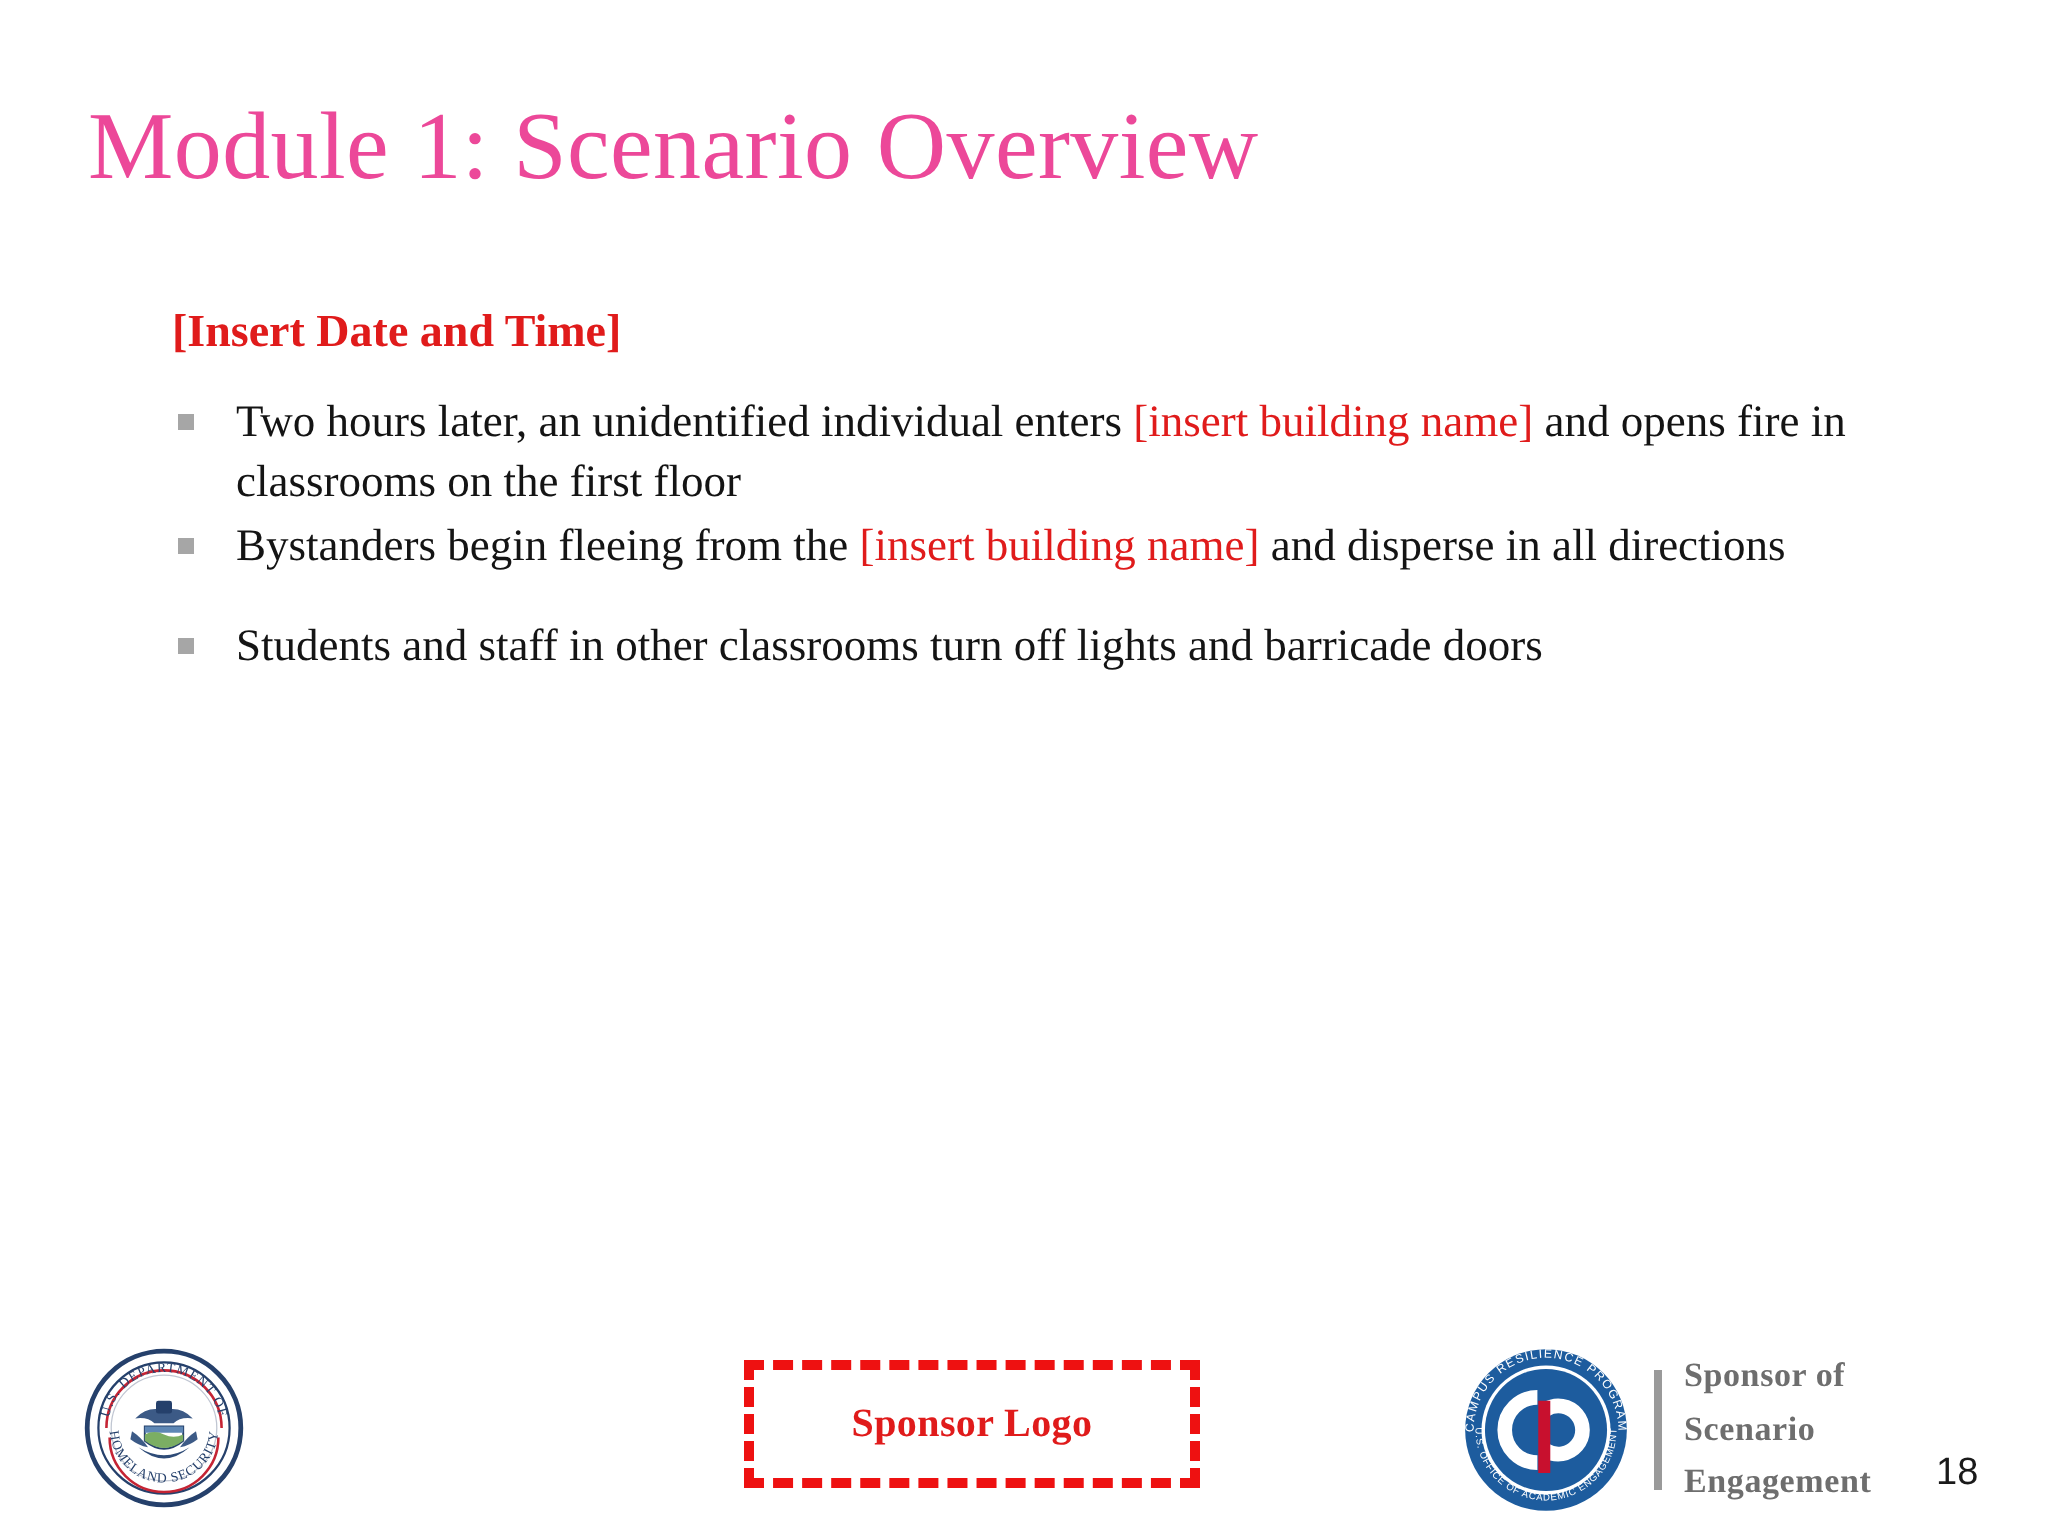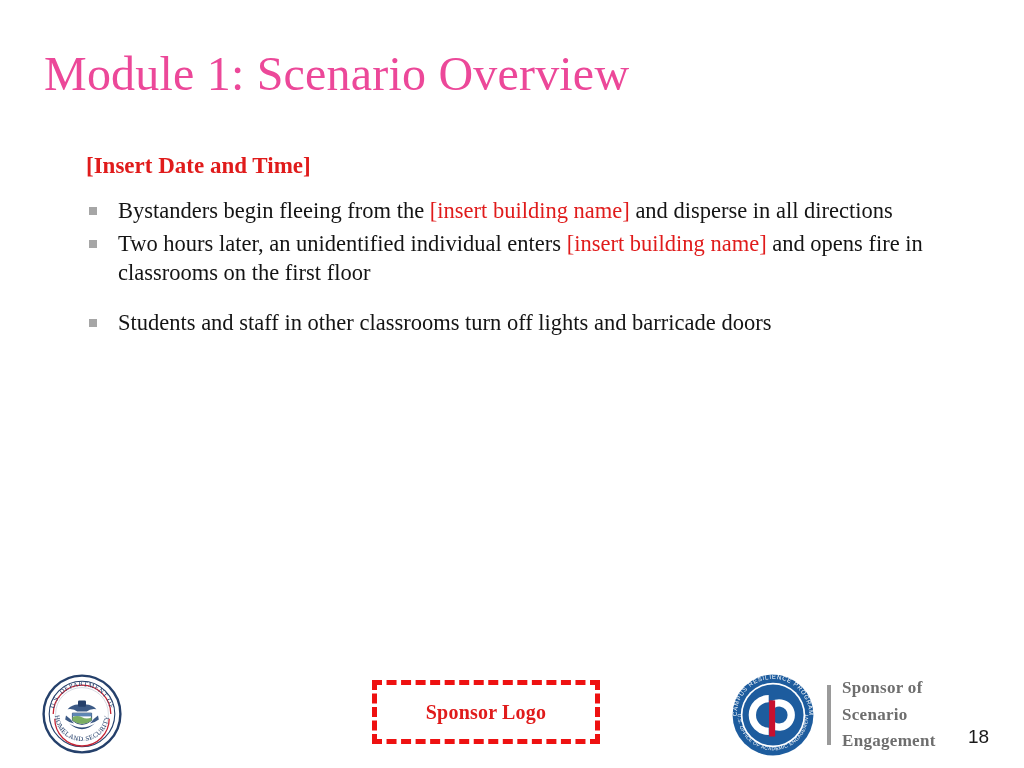--- a/index.html
+++ b/index.html
@@ -168,22 +168,22 @@
 
 <div class="slide">
 
   <div class="slide-title">Module 1: Scenario Overview</div>
 
   <div class="body-area">
 
     <div class="date-heading">[Insert Date and Time]</div>
 
     <ul class="bullet-list" id="bullet-list">
+        <li class="bullet-item"><span class="bullet-marker"></span><span>Two hours later, an unidentified individual enters </span><span style="color: rgb(224, 27, 27);">[insert building name]</span><span> and opens fire in classrooms on the first floor</span></li>
         <li class="bullet-item"><span class="bullet-marker"></span><span>Bystanders begin fleeing from the </span><span style="color: rgb(224, 27, 27);">[insert building name]</span><span> and disperse in all directions</span></li>
-        <li class="bullet-item"><span class="bullet-marker"></span><span>Two hours later, an unidentified individual enters </span><span style="color: rgb(224, 27, 27);">[insert building name]</span><span> and opens fire in classrooms on the first floor</span></li>
         <li class="bullet-item spaced-before"><span class="bullet-marker"></span><span>Students and staff in other classrooms turn off lights and barricade doors</span></li>
       </ul>
 
   </div>
 
   <div class="footer-fema">
     <svg class="dhs-seal" viewBox="0 0 100 100">
       <circle cx="50" cy="50" r="48" fill="#ffffff" stroke="#25406B" stroke-width="3"></circle>
       <circle cx="50" cy="50" r="41" fill="#ffffff" stroke="#25406B" stroke-width="1.4"></circle>
       <circle cx="50" cy="50" r="33" fill="#ffffff" stroke="#C0C6D2" stroke-width="0.8"></circle>

